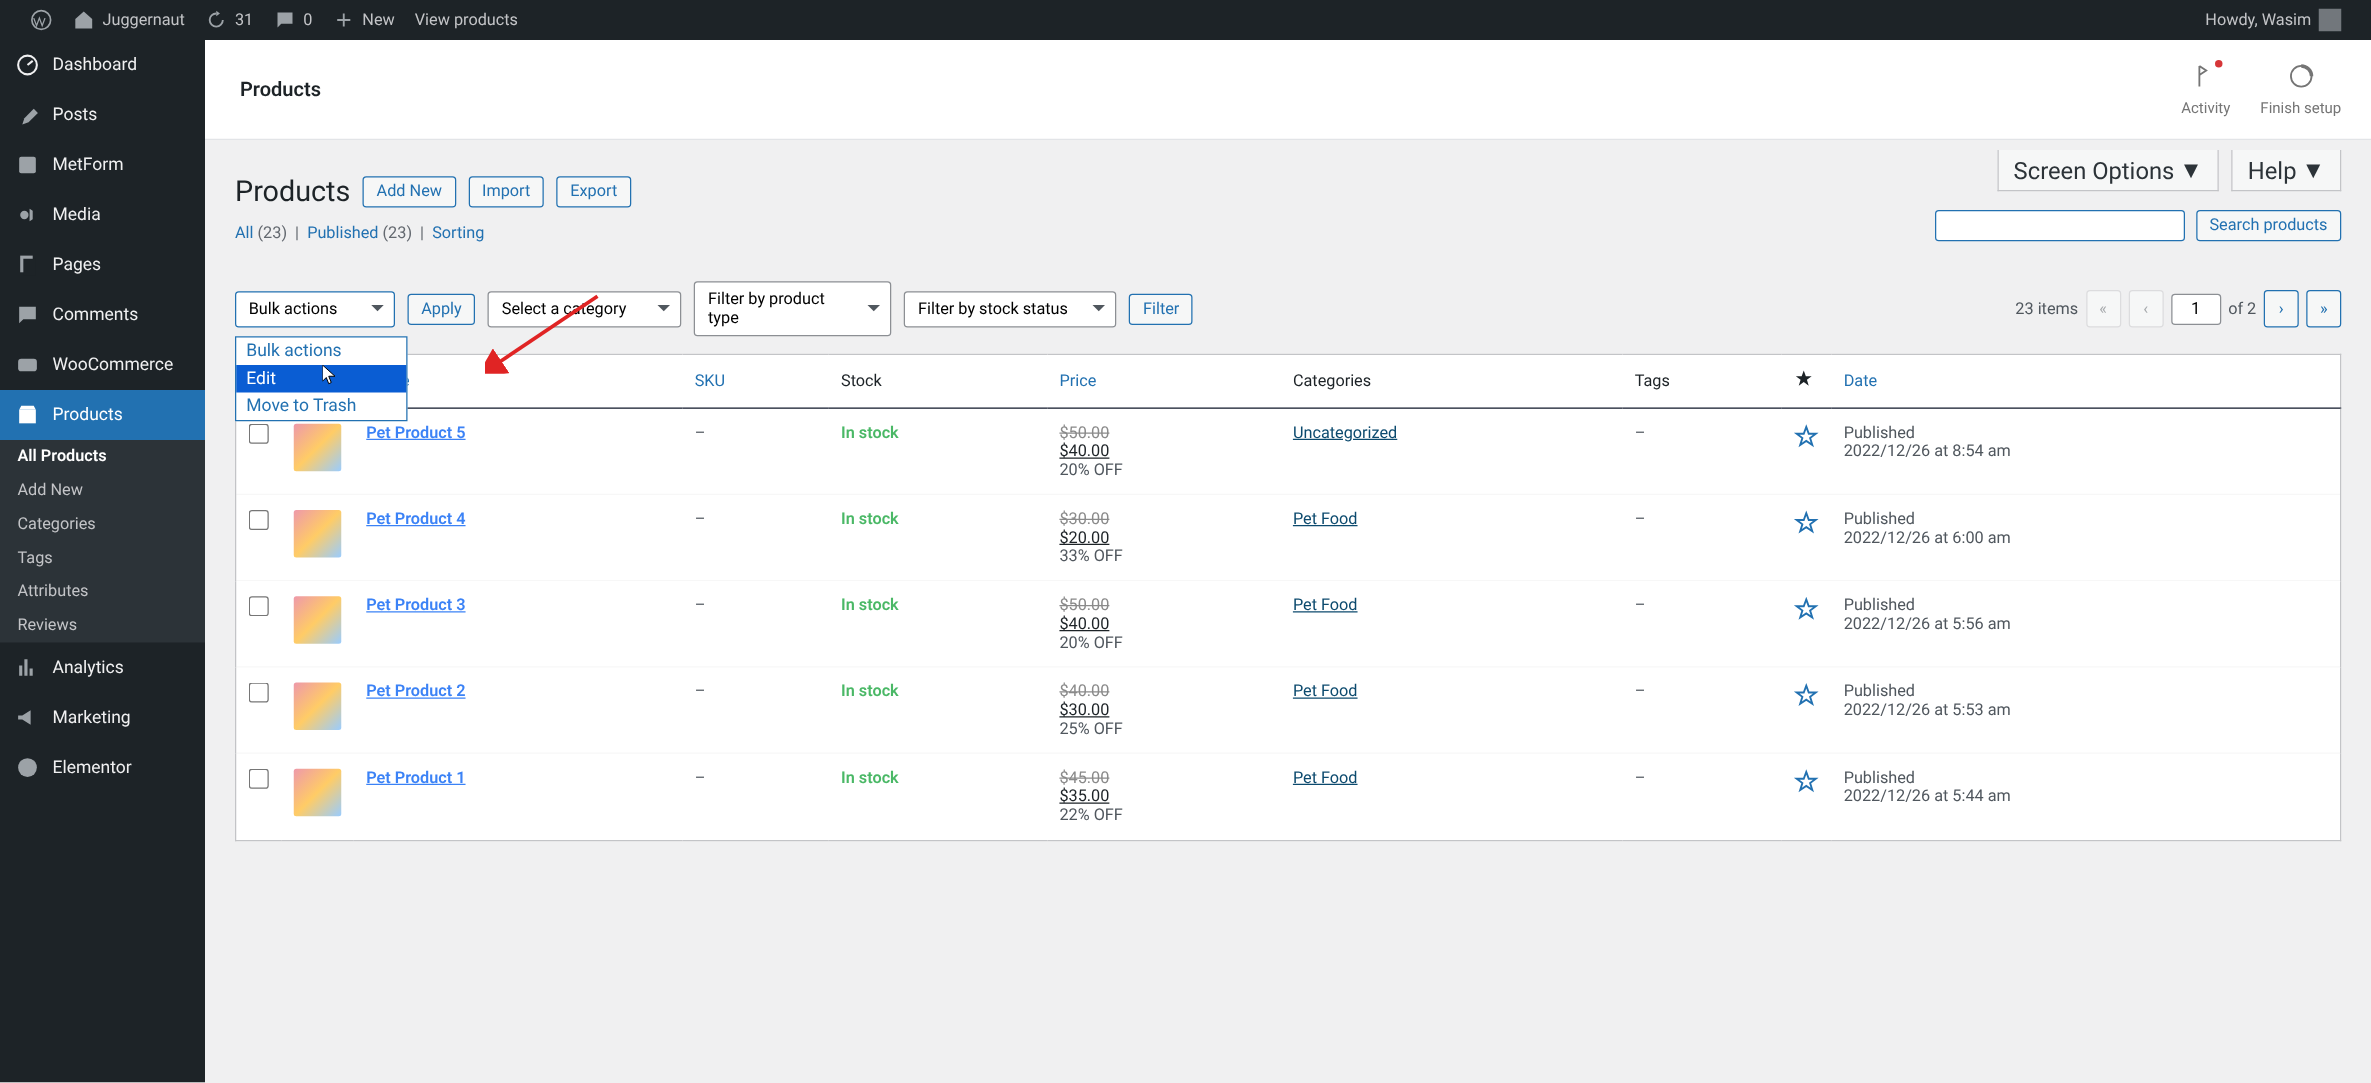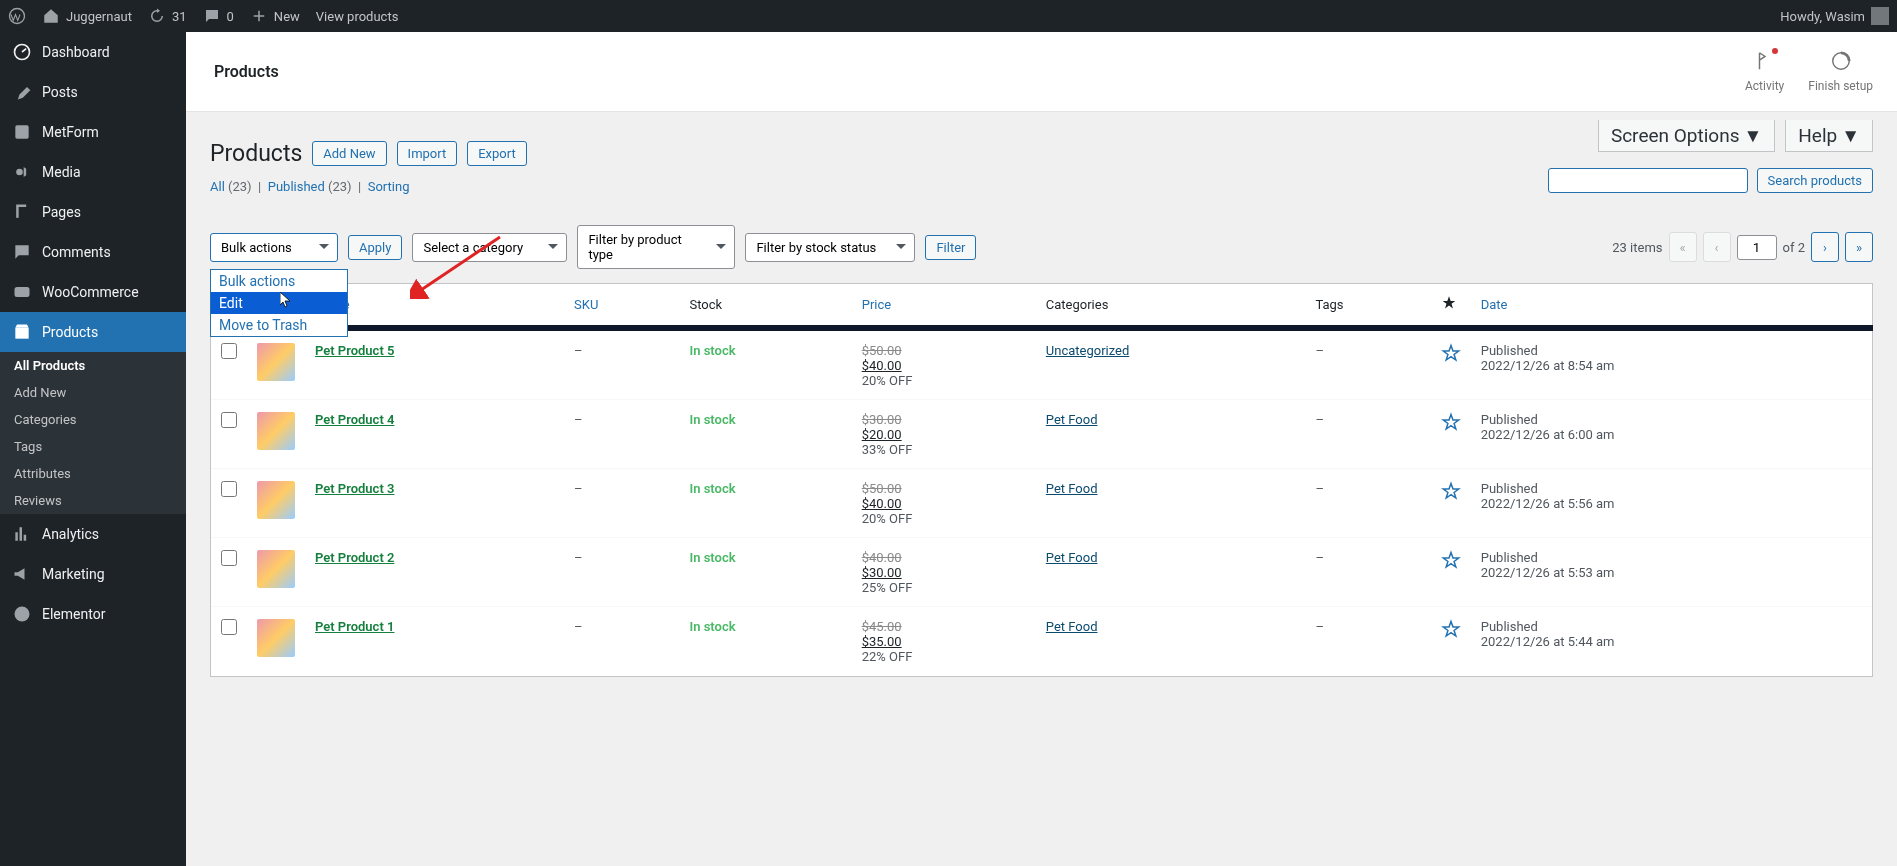--- a/index.html
+++ b/index.html
@@ -1,28 +1,28 @@
 <!DOCTYPE html>
 <html><head>
 <meta charset="utf-8">
 <style>
 * { margin: 0; padding: 0; box-sizing: border-box; font-family: -apple-system, BlinkMacSystemFont, "Segoe UI", Roboto, sans-serif; }
 body { background: #f0f0f1; overflow-x: hidden; }
 
 
-.adminbar { height: 32px; background: #1d2327; color: #c3c4c7; display: flex; align-items: center; font-size: 13px; padding: 0 8px; }
+.adminbar { height: 32px; background: #1d2327; color: #c3c4c7; display: flex; align-items: center; font-size: 13px; padding: 0 24px; }
 .adminbar .ab-left { display: flex; align-items: center; gap: 16px; flex: 1; }
 .adminbar .ab-right { display: flex; align-items: center; gap: 8px; }
 .adminbar .ab-item { display: flex; align-items: center; gap: 6px; cursor: pointer; color: #c3c4c7; }
 .adminbar svg { width: 18px; height: 18px; fill: #9ca2a7; }
 .adminbar .ab-usericon { width: 18px; height: 18px; background: #72777c; }
 
 
 .wrap { display: flex; }
-.sidebar { width: 186px; background: #1d2327; min-height: calc(100vh - 32px); color: #f0f0f1; font-size: 14px; }
+.sidebar { width: 164px; background: #1d2327; min-height: calc(100vh - 32px); color: #f0f0f1; font-size: 14px; }
 .menu-item { display: flex; align-items: center; gap: 10px; padding: 8px 12px; cursor: pointer; color: #f0f0f1; position: relative; }
 .menu-item.top { padding: 10px 12px; }
 .menu-item.current { background: #2271b1; color: #fff; }
 .menu-item.current::after { content: ""; position: absolute; right: -8px; top: 50%; transform: translateY(-50%); border: 8px solid transparent; border-right-color: #f0f0f1; }
 .menu-item svg { width: 20px; height: 20px; fill: #9ca2a7; flex-shrink: 0; }
 .menu-item.current svg { fill: #fff; }
 .submenu { background: #2c3338; }
 .submenu .sub-item { padding: 6px 12px 6px 14px; cursor: pointer; color: #c3c4c7; font-size: 13px; }
 .submenu .sub-item.current { color: #fff; font-weight: 600; }
 
@@ -65,28 +65,28 @@
 .pager { margin-left: auto; display: flex; align-items: center; gap: 6px; color: #50575e; }
 .pager .pgbtn { border: 1px solid #2271b1; color: #2271b1; background: #f6f7f7; width: 28px; height: 30px; display: flex; align-items: center; justify-content: center; cursor: pointer; border-radius: 3px; }
 .pager .pgbtn.disabled { border-color: #dcdcde; color: #a7aaad; background: #f6f7f7; cursor: default; }
 .pager input { width: 40px; text-align: center; border: 1px solid #8c8f94; padding: 4px; border-radius: 3px; }
 
 
 .arrow { position: absolute; top: 9px; left: 200px; width: 93px; height: 65px; pointer-events: none; z-index: 999; }
 
 
 .table { width: 100%; border: 1px solid #c3c4c7; border-collapse: collapse; margin-top: 14px; background: #fff; font-size: 13px; }
-.table th { text-align: left; padding: 10px 10px; font-weight: 400; color: #2271b1; border-bottom: 6px solid #0f172a; }
+.table th { text-align: left; padding: 10px 10px; font-weight: 400; color: #2271b1; border-bottom: 1px solid #0f172a; }
 .table th.cb { width: 30px; }
 .table th.img { width: 52px; }
 .table th .dark { color: #1d2327; }
 .table td { padding: 12px 10px; vertical-align: top; color: #50575e; border: none; }
 .table tr.row { box-shadow: inset 0 -1px 0 rgba(0,0,0,0.03); }
 .table .thumb { width: 38px; height: 38px; background: linear-gradient(135deg,#e9a 0%,#fc6 50%,#9cf 100%); border-radius: 2px; }
-.table .pname { color: #15803d; font-weight: 600; }
+.table .pname { color: #3b82f6; font-weight: 600; }
 .table .instock { color: #4ab866; font-weight: 600; }
 .table .oldprice { text-decoration: line-through; color: #8a8a8a; }
 .table .newprice { color: #1d2327; text-decoration: underline; }
 .table .cat { color: #0c4a6e; }
 .table .star { width: 20px; height: 20px; }
 .table .star svg { width: 20px; height: 20px; fill: none; stroke: #2271b1; stroke-width: 1.8; }
 .table td.cb input, .table th.cb input { width: 16px; height: 16px; }
 .table th.star-h svg { width: 16px; height: 16px; fill: #1d2327; }
 </style>
 </head>

